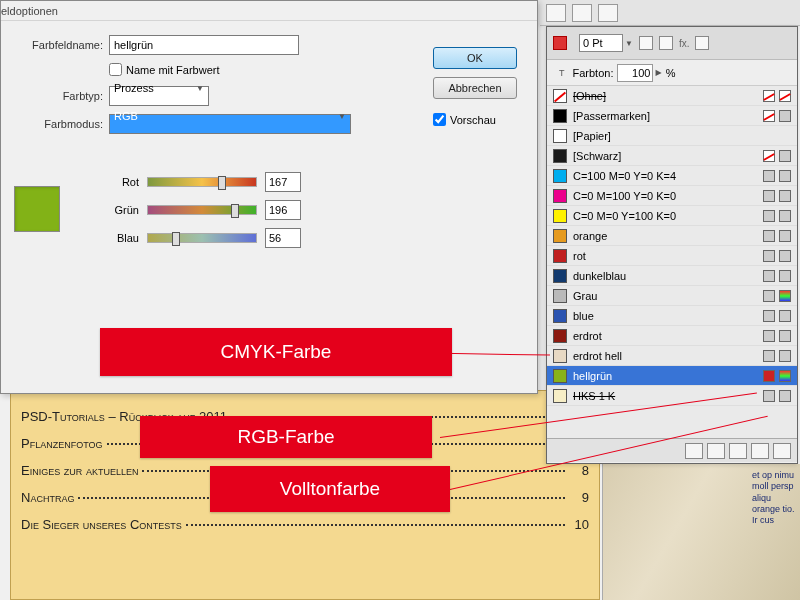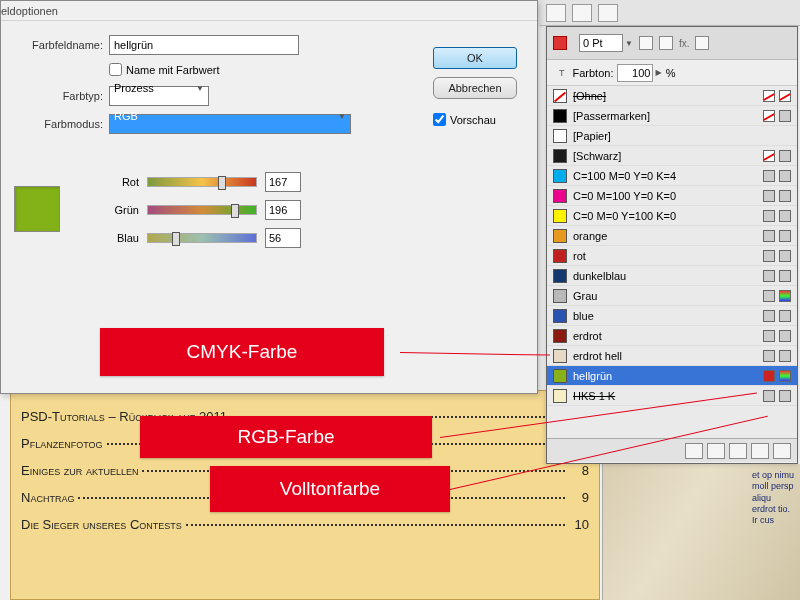--- a/index.html
+++ b/index.html
@@ -23,21 +23,21 @@
 .color-swatch-lg { width: 46px; height: 46px; border: 1px solid #888; background: #82b217; position: absolute; left: 13px; top: 165px; box-shadow: inset 1px 1px 3px rgba(0,0,0,0.15);}
 .slider-block { margin-left: 86px; margin-top: 38px; }
 .slider-row { display: flex; align-items: center; margin-bottom: 8px; }
 .slider-row label { width: 38px; text-align: right; margin-right: 8px; font-size: 11px; }
 .slider-track { width: 110px; height: 10px; border: 1px solid #aaa; position: relative; }
 .slider-thumb { position: absolute; top: -2px; width: 8px; height: 14px; background: #ddd; border: 1px solid #555; }
 .slider-val { width: 36px; height: 20px; border: 1px solid #7a7a7a; margin-left: 8px; text-align: left; padding: 2px 3px; font-size: 11px; }
 
 .dlg-buttons { position: absolute; right: 14px; top: 26px; width: 90px; }
 .dlg-buttons button { width: 84px; height: 22px; margin-bottom: 8px; border: 1px solid #0a64a4; border-radius: 3px; background: linear-gradient(#d7eefc,#a7d8f5); color: #222; font-size: 11px; }
-.dlg-buttons .grey { background: linear-gradient(#f4f4f4,#ddd); border-color: #8a8a8a; border-radius: 6px; }
+.dlg-buttons .grey { background: linear-gradient(#f4f4f4,#ddd); border-color: #8a8a8a; }
 .dlg-check { display: flex; align-items: center; margin-top: 6px; font-size: 11px; }
 .dlg-check input { margin-right: 4px; }
 
 
 .app-top { position: absolute; left:0; top:0; right:0; height:26px; background:#e2e2e2; border-bottom:1px solid #c7c7c7; z-index:5; filter: blur(2px); }
 
 
 .panel { position: absolute; right: 2px; top: 26px; width: 252px; height: 438px; background: #eee; border: 1px solid #666; z-index: 40; box-shadow: -1px 1px 4px rgba(0,0,0,.15); }
 .panel-tabs { height: 22px; background: #dcdcdc; border-bottom: 1px solid #bbb; display:flex; align-items:center; padding:16px 6px; gap:6px; }
 .panel-tabs .ic { width:14px; height:14px; display:inline-block; border:1px solid #888; background:#f8f8f8;}
@@ -335,30 +335,30 @@
         <span class="pg">9</span>
       </div>
       <div class="toc-row">
         <span class="t">Die Sieger unseres Contests</span>
         <span class="dots"></span>
         <span class="pg">10</span>
       </div>
     </div>
 </div>
 
-<div class="callout" style="left:100px; top:328px; width:284px; height:48px;">
+<div class="callout" style="left:100px; top:328px; width:352px; height:48px;">
   <span>CMYK-Farbe</span>
 </div>
 <div class="redline" style="left:400px; top:352px; width:150px; transform:rotate(1deg);"></div>
 
 <div class="callout" style="left:140px; top:416px; width:292px; height:42px;">
   <span>RGB-Farbe</span>
 </div>
 <div class="redline" style="left:440px; top:437px; width:320px; transform:rotate(-8deg);"></div>
 
 <div class="callout" style="left:210px; top:466px; width:240px; height:46px;">
   <span>Volltonfarbe</span>
 </div>
 <div class="redline" style="left:450px; top:489px; width:326px; transform:rotate(-13deg);"></div>
 
 <div class="img-strip">
-  <div class="txt">et op nimu moll persp aliqu erdrot tio. Ir cus</div>
+  <div class="txt">et op nimu moll persp aliqu orange tio. Ir cus</div>
 </div>
 
 </body></html>

